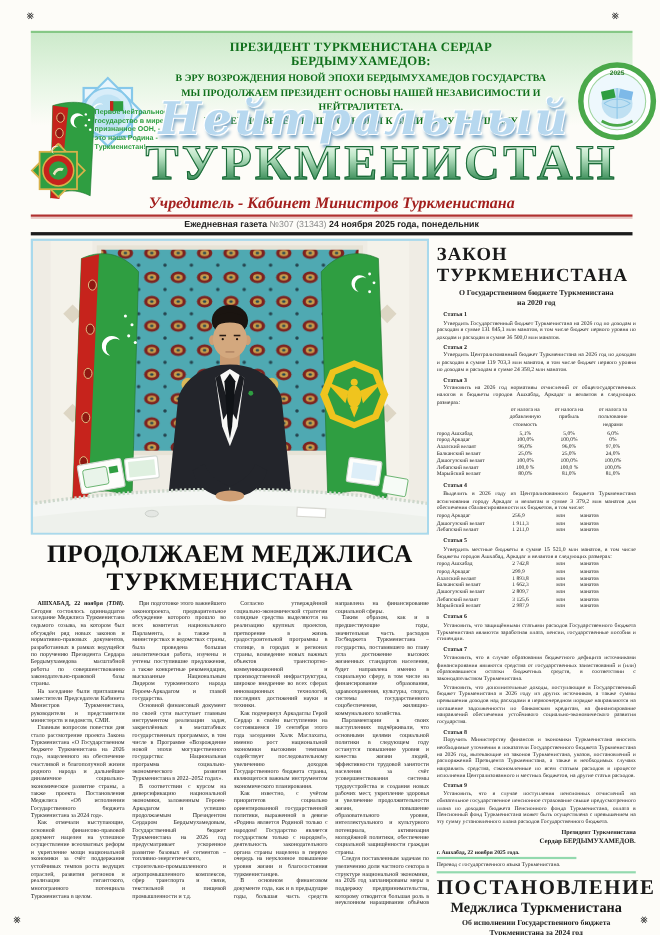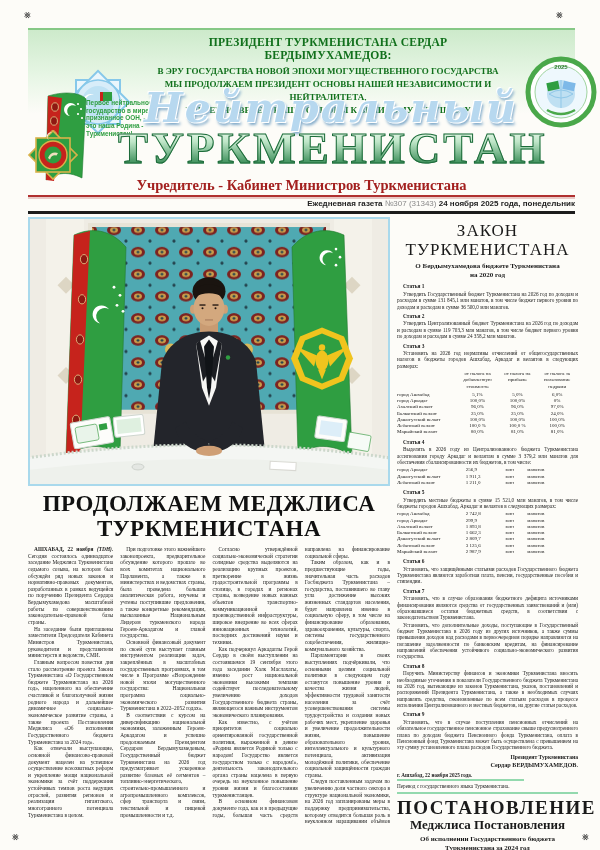--- a/index.html
+++ b/index.html
@@ -19,42 +19,42 @@
   .banner-line{font-size:9px;line-height:1.45;}
   .banner-emblem{position:absolute;}
   .emblem-left{left:32px;top:34px;}
   .emblem-right{left:497px;top:26px;}
   
   .flag-art{position:absolute;left:22px;top:90px;}
   .motto{position:absolute;left:86px;top:99px;width:70px;font-size:6.4px;line-height:1.2;font-weight:bold;color:var(--green);font-family:"Liberation Sans",sans-serif;}
   .title-script{position:absolute;left:144px;top:84px;width:434px;text-align:left;
     font-family:"DejaVu Serif",serif;font-style:italic;font-weight:bold;font-size:41px;letter-spacing:2px;
     color:#b7d8ef;text-shadow:1px 1px 0 #ffffff,-1px -1px 0 #ffffff,2px 3px 3px #7fa9c9;}
-  .title-caps{position:absolute;left:118px;top:126px;width:458px;
+  .title-caps{position:absolute;left:118px;top:126px;width:458px;text-align:center;
     font-weight:bold;font-size:45px;letter-spacing:3px;line-height:1;
     background:linear-gradient(180deg,#f2fcf2 5%,#bfe6c8 35%,#1d7a40 95%);
     -webkit-background-clip:text;background-clip:text;color:transparent;-webkit-text-stroke:1px #1d6b3a;}
   .founder{position:absolute;left:28px;top:177px;width:547px;text-align:center;
-    font-size:14.5px;font-weight:bold;color:var(--founder-red);}
+    font-size:14.5px;font-weight:bold;font-style:italic;color:var(--founder-red);}
   .rule-red{position:absolute;left:28px;top:195px;width:547px;height:2px;background:#b03030;box-shadow:0 2px 0 rgba(176,48,48,.25);}
-  .dateline-row{position:absolute;left:28px;top:199px;width:547px;text-align:right;font-size:8px;font-family:"Liberation Sans",sans-serif;}
+  .dateline-row{position:absolute;left:28px;top:199px;width:547px;text-align:center;font-size:8px;font-family:"Liberation Sans",sans-serif;}
   .dateline-row b{color:#222;}
   .issue-num{color:#8a8a8a;}
   .rule-black{position:absolute;left:28px;top:211px;width:547px;height:2.5px;background:var(--rule-black);}
   
   .photo{position:absolute;left:28px;top:217px;width:362px;height:269px;border:2px solid #a9d9ec;box-sizing:border-box;background:#f2f0e9;}
   .photo svg{display:block;width:100%;height:100%;}
   
   .headline{position:absolute;left:28px;top:492px;width:362px;text-align:center;font-weight:bold;font-size:23px;line-height:1.08;letter-spacing:.5px;color:#111;}
   .article-body{position:absolute;left:28px;top:546px;width:362px;height:282px;overflow:hidden;
     column-count:4;column-gap:7px;column-fill:auto;font-size:5.4px;line-height:1.23;text-align:justify;}
   .article-body p{margin:0;text-indent:6px;}
   
   .law-col{position:absolute;left:397px;top:221px;width:181px;font-size:5.2px;line-height:1.22;text-align:justify;}
-  .law-title{font-size:17px;font-weight:normal;text-align:center;line-height:1.12;letter-spacing:1px;}
+  .law-title{font-size:17px;font-weight:bold;line-height:1.12;letter-spacing:1px;}
   .law-sub{font-size:7px;font-weight:bold;text-align:center;line-height:1.3;margin-top:3px;}
   .law-heading{font-weight:bold;margin:3px 0 1px;text-indent:6px;font-size:5.4px;}
   .law-col p{margin:0 0 1px;text-indent:6px;}
   .tbl{display:grid;margin:2px 0 2px;font-size:5px;line-height:1.25;text-align:left;}
   .tbl-tax{grid-template-columns:33% 23% 21% 23%;}
   .tbl-sum{grid-template-columns:38% 22% 12% 28%;}
   .tbl .hd{text-align:center;padding-bottom:2px;}
   .tbl .num{white-space:nowrap;text-align:center;}
   .tbl-sum .num{text-align:left;}
   .sig{text-align:right;font-weight:bold;margin:3px 0 2px;line-height:1.3;}
@@ -91,21 +91,21 @@
       <circle cx="36" cy="36" r="26" fill="#eef8fd" stroke="#9fd49f" stroke-width="1"></circle>
       <text x="36" y="12.5" font-size="6" font-weight="bold" fill="#2f7d2f" text-anchor="middle" font-family="Liberation Sans,sans-serif">2025</text>
       <circle cx="36" cy="38" r="14" fill="#bfe0f2"></circle>
       <path d="M24 38 q12 -8 24 0 M24 38 q12 8 24 0 M36 24 v28" stroke="#8fc7e8" stroke-width="1" fill="none"></path>
       <rect x="22" y="26" width="12" height="8" fill="#2f9e41" transform="rotate(-12 28 30)"></rect>
       <rect x="38" y="26" width="12" height="8" fill="#7db9e8" transform="rotate(12 44 30)"></rect>
       <path d="M22 54 q14 8 28 0" stroke="#4aa84a" stroke-width="2.5" fill="none"></path>
     </svg>
     <div class="banner-text">
       <div class="banner-line1">ПРЕЗИДЕНТ ТУРКМЕНИСТАНА СЕРДАР БЕРДЫМУХАМЕДОВ:</div>
-      <div class="banner-line">В ЭРУ ГОСУДАРСТВА НОВОЙ ЭПОХИ МОГУЩЕСТВЕННОГО ГОСУДАРСТВА</div>
+      <div class="banner-line">В ЭРУ ВОЗРОЖДЕНИЯ НОВОЙ ЭПОХИ БЕРДЫМУХАМЕДОВ ГОСУДАРСТВА</div>
       <div class="banner-line">МЫ ПРОДОЛЖАЕМ ПРЕЗИДЕНТ ОСНОВЫ НАШЕЙ НЕЗАВИСИМОСТИ И НЕЙТРАЛИТЕТА,</div>
       <div class="banner-line">УВЕРЕННО ВЕДЁМ НАШУ ОСНОВЫ К ВЕЛИКОМУ БУДУЩЕМУ</div>
     </div>
   </div>
 
   <svg class="flag-art" width="104" height="104" viewBox="0 0 104 104">
     <path d="M26 6 C46 0 60 4 64 9 L60 88 C44 80 32 84 24 90 Z" fill="#2f9e41" stroke="#1f7a31" stroke-width=".6"></path>
     <path d="M26 6 L40 8 L32 91 L24 90 Z" fill="#c6231c"></path>
     <ellipse cx="33" cy="17" rx="3.4" ry="4.2" fill="#8f1812" stroke="#e8d290" stroke-width=".8"></ellipse>
     <ellipse cx="32" cy="31" rx="3.4" ry="4.2" fill="#8f1812" stroke="#e8d290" stroke-width=".8"></ellipse>
@@ -267,21 +267,21 @@
       <p>В основном финансовом документе года, как и в предыдущие годы, большая часть средств направлена на финансирование социальной сферы.</p>
       <p>Таким образом, как и в предшествующие годы, значительная часть расходов Госбюджета Туркменистана – государства, поставившего во главу угла достижение высоких жизненных стандартов населения, будет направлена именно в социальную сферу, в том числе на финансирование образования, здравоохранения, культуры, спорта, системы государственного соцобеспечения, жилищно-коммунального хозяйства.</p>
       <p>Парламентарии в своих выступлениях подчёркивали, что основными целями социальной политики в следующем году останутся повышение уровня и качества жизни людей, эффективности трудовой занятости населения за счёт усовершенствования системы трудоустройства и создания новых рабочих мест, укрепление здоровья и увеличение продолжительности жизни, повышение образовательного уровня, интеллектуального и культурного потенциала, активизация молодёжной политики, обеспечение социальной защищённости граждан страны.</p>
       <p>Следуя поставленным задачам по увеличению доли частного сектора в структуре национальной экономики, на 2026 год запланированы меры в поддержку предпринимательства, которому отводится большая роль в неуклонном наращивании объёмов импортозамещающей и экспортоориентированной продукции отечественного производства, обеспечении продовольственного изобилия на внутреннем рынке.</p>
     </div>
 
   <div class="law-col">
     <div class="law-title">ЗАКОН</div>
     <div class="law-title">ТУРКМЕНИСТАНА</div>
     <div class="law-sub">
-      <div>О Бердымухамедова бюджете Туркменистана</div>
+      <div>О Государственном бюджете Туркменистана</div>
       <div>на 2020 год</div>
     </div>
     <div id="law-articles">
         <div class="law-heading">Статья 1</div>
         <p>Утвердить Государственный бюджет Туркменистана на 2026 год по доходам и расходам в сумме 131 845,1 млн манатов, в том числе бюджет первого уровня по доходам и расходам в сумме 36 500,0 млн манатов.</p>
         <div class="law-heading">Статья 2</div>
         <p>Утвердить Централизованный бюджет Туркменистана на 2026 год по доходам и расходам в сумме 119 703,3 млн манатов, в том числе бюджет первого уровня по доходам и расходам в сумме 24 358,2 млн манатов.</p>
         <div class="law-heading">Статья 3</div>
         <p>Установить на 2026 год нормативы отчислений от общегосударственных налогов в бюджеты городов Ашхабад, Аркадаг и велаятов в следующих размерах:</p>
         <div class="tbl tbl-tax">
@@ -377,20 +377,20 @@
         <p>Установить, что в случае поступления пенсионных отчислений на обязательное государственное пенсионное страхование свыше предусмотренного плана по доходам бюджета Пенсионного фонда Туркменистана, оплата в Пенсионный фонд Туркменистана может быть осуществлена с превышением на эту сумму установленного плана расходов Государственного бюджета.</p>
       </div>
     <div class="sig">
       <div class="sig-role">Президент Туркменистана</div>
       <div class="sig-name">Сердар БЕРДЫМУХАМЕДОВ.</div>
     </div>
     <div class="place-date">г. Ашхабад, 22 ноября 2025 года.</div>
     <div class="trans-note">Перевод с государственного языка Туркменистана.</div>
 
     <div class="res-title1">ПОСТАНОВЛЕНИЕ</div>
-    <div class="res-title2">Меджлиса Постановления</div>
+    <div class="res-title2">Меджлиса Туркменистана</div>
     <div class="res-sub">
       <div>Об исполнении Государственного бюджета</div>
       <div>Туркменистана за 2024 год</div>
     </div>
 
   </div>
 </div>
 
 </body></html>

